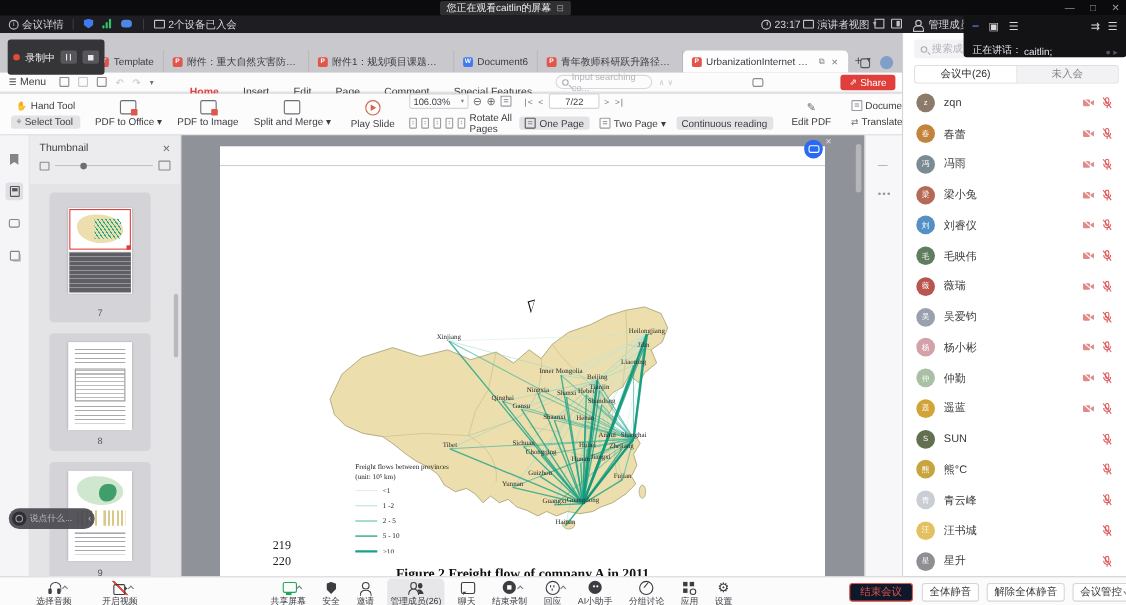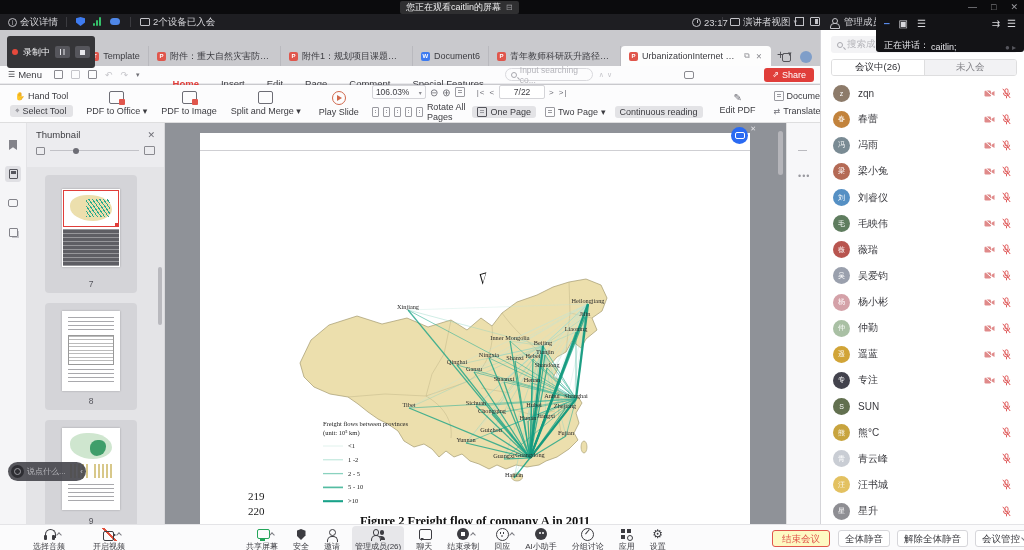--- a/index.html
+++ b/index.html
@@ -177,21 +177,21 @@
 .bi-stoprec::after{content:"";position:absolute;left:5px;top:4px;width:4px;height:4px;background:#fff}
 .bi-react::before{content:"";position:absolute;left:1px;top:0;width:11px;height:11px;border:1.4px solid #3c3c41;border-radius:50%}
 .bi-react::after{content:"";position:absolute;left:5px;top:4px;width:1.5px;height:1.5px;background:#3c3c41;box-shadow:3px 0 0 #3c3c41,1.5px 3px 0 #3c3c41}
 .bi-ai::before{content:"";position:absolute;left:1px;top:0;width:12px;height:12px;border-radius:50%;background:#3c3c41}
 .bi-ai::after{content:"";position:absolute;left:5px;top:4px;width:2px;height:2px;border-radius:50%;background:#fff;box-shadow:3px 0 0 #fff}
 .bi-breakout::before{content:"";position:absolute;left:1px;top:0;width:11px;height:11px;border:1.4px solid #3c3c41;border-radius:50%}
 .bi-breakout::after{content:"";position:absolute;left:7px;top:1px;width:1.3px;height:5.5px;background:#3c3c41;transform:rotate(40deg)}
 .bi-apps::before{content:"";position:absolute;left:2px;top:1px;width:4px;height:4px;background:#3c3c41;box-shadow:6px 0 0 #3c3c41,0 6px 0 #3c3c41}
 .bi-apps::after{content:"";position:absolute;left:8px;top:7px;width:4px;height:4px;border:1.2px solid #3c3c41;border-radius:50%}
 .bi-gear::before{content:"⚙";position:absolute;left:2px;top:-1px;font-size:12px;color:#3c3c41}
-.end-btn{position:absolute;left:772px;top:5px;height:17px;border:1px solid #e0564c;color:#e0564c;border-radius:3px;font-size:9.5px;line-height:15px;padding:0 9px;background:#fef9c3}
+.end-btn{position:absolute;left:772px;top:5px;height:17px;border:1px solid #e0564c;color:#e0564c;border-radius:3px;font-size:9.5px;line-height:15px;padding:0 9px;background:#0f172a}
 .bb-right{position:absolute;left:838px;top:5px;display:flex;gap:7px}
 .bb-rbtn{height:17px;border:1px solid #d6d6da;border-radius:3px;background:#fff;color:#3a3a3f;font-size:9.5px;line-height:15px;padding:0 6px;white-space:nowrap;display:flex;align-items:center;gap:2px}
 .dcaret{width:4px;height:4px;border-right:1px solid #7a7a80;border-bottom:1px solid #7a7a80;transform:rotate(45deg);margin-top:-2px}
 </style>
 </head>
 <body>
 
 <div class="stage">
 
   <div class="sys-bar">
@@ -879,37 +879,20 @@
             </svg>
             <svg width="9" height="11" viewBox="0 0 9 11">
               <rect x="3" y="0.8" width="3" height="5.2" rx="1.5" fill="none" stroke="#e05c5c" stroke-width="1"></rect>
               <path d="M1.4 4.8a3.1 3.1 0 0 0 6.2 0" fill="none" stroke="#e05c5c" stroke-width="1"></path>
               <line x1="4.5" y1="8" x2="4.5" y2="10.3" stroke="#e05c5c" stroke-width="1"></line>
               <line x1="0.8" y1="0.8" x2="8.2" y2="10" stroke="#e05c5c" stroke-width="1"></line>
             </svg>
           </span>
         </div>
         <div class="prow">
-          <span class="pav" style="background:#43434d">专</span>
-    <span class="pname">专注</span>
-    <span class="picons">
-            <svg width="11" height="9" viewBox="0 0 11 9">
-              <rect x="0.5" y="1.5" width="6.5" height="6" rx="1.2" fill="#e08a8a"></rect>
-              <path d="M7.5 3.8 10.5 2v5L7.5 5.2z" fill="#e08a8a"></path>
-              <line x1="1" y1="0.5" x2="10" y2="8.5" stroke="#fff" stroke-width="1"></line>
-            </svg>
-            <svg width="9" height="11" viewBox="0 0 9 11">
-              <rect x="3" y="0.8" width="3" height="5.2" rx="1.5" fill="none" stroke="#e05c5c" stroke-width="1"></rect>
-              <path d="M1.4 4.8a3.1 3.1 0 0 0 6.2 0" fill="none" stroke="#e05c5c" stroke-width="1"></path>
-              <line x1="4.5" y1="8" x2="4.5" y2="10.3" stroke="#e05c5c" stroke-width="1"></line>
-              <line x1="0.8" y1="0.8" x2="8.2" y2="10" stroke="#e05c5c" stroke-width="1"></line>
-            </svg>
-          </span>
-        </div>
-        <div class="prow">
           <span class="pav" style="background:#62704f">S</span>
     <span class="pname">SUN</span>
     <span class="picons">
             <svg width="9" height="11" viewBox="0 0 9 11">
               <rect x="3" y="0.8" width="3" height="5.2" rx="1.5" fill="none" stroke="#e05c5c" stroke-width="1"></rect>
               <path d="M1.4 4.8a3.1 3.1 0 0 0 6.2 0" fill="none" stroke="#e05c5c" stroke-width="1"></path>
               <line x1="4.5" y1="8" x2="4.5" y2="10.3" stroke="#e05c5c" stroke-width="1"></line>
               <line x1="0.8" y1="0.8" x2="8.2" y2="10" stroke="#e05c5c" stroke-width="1"></line>
             </svg>
           </span>

